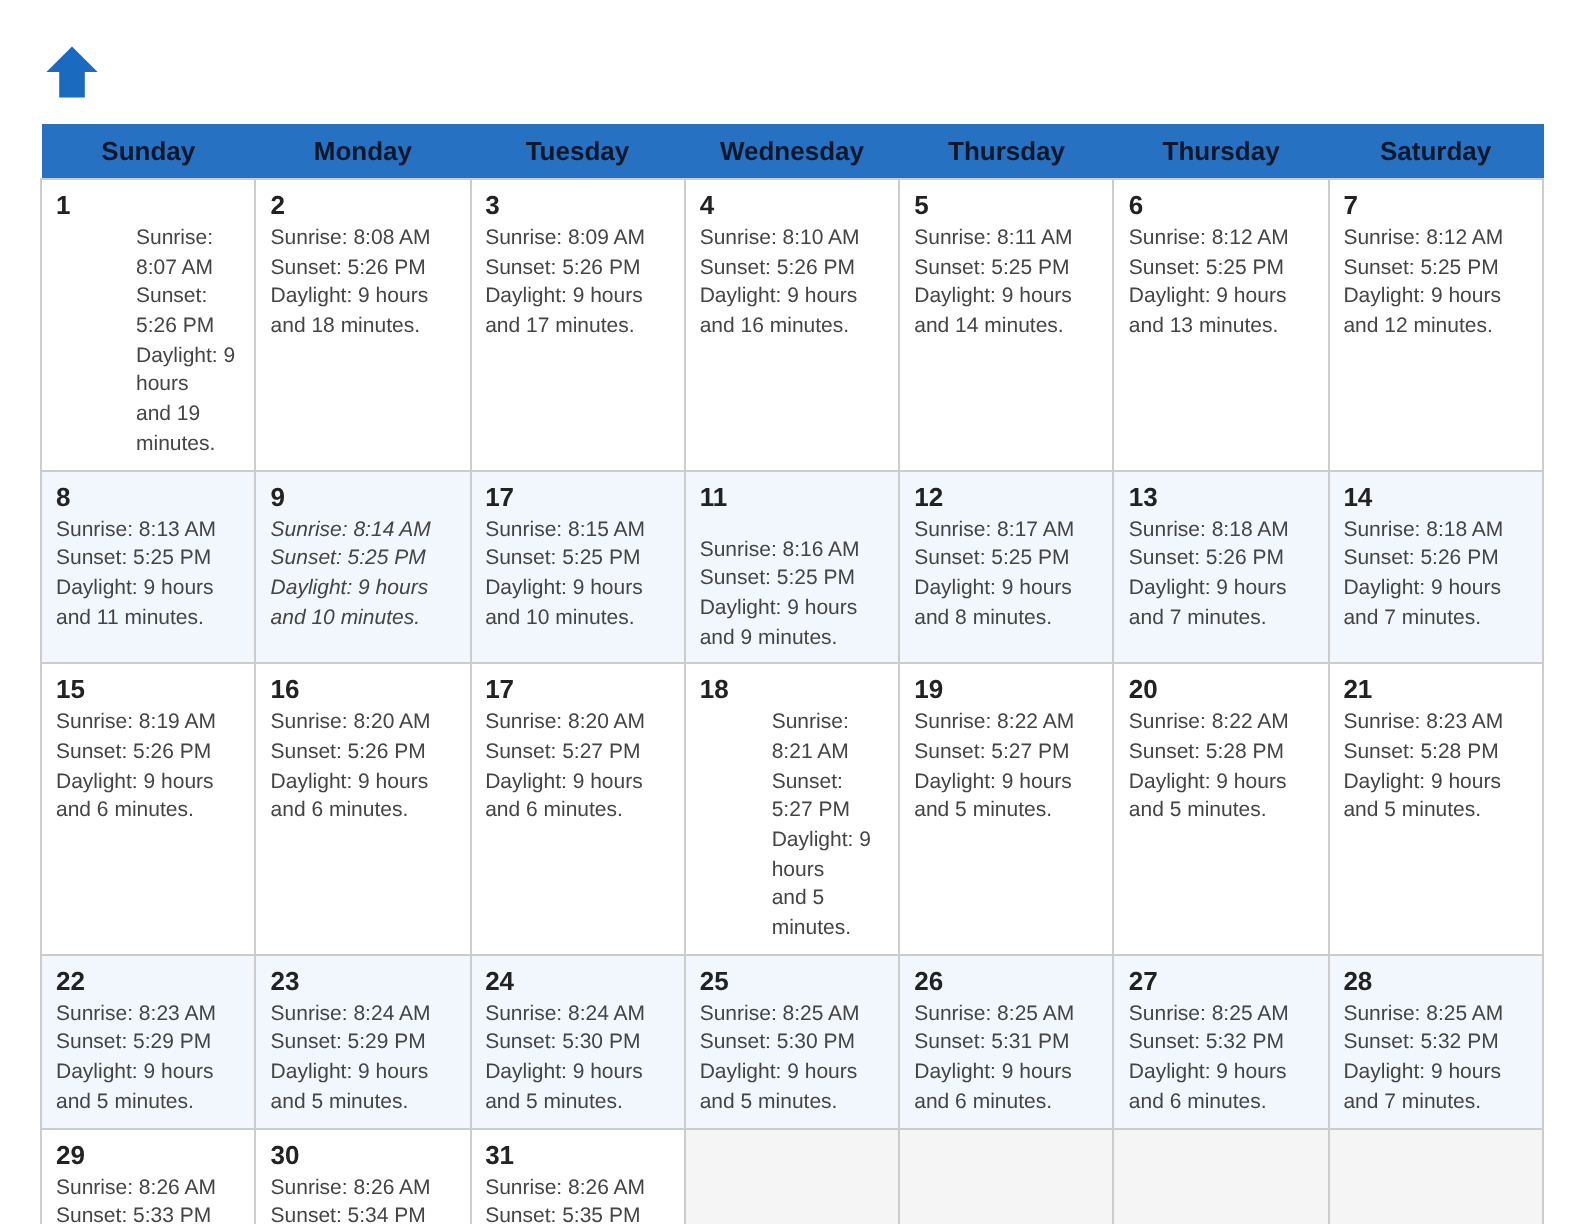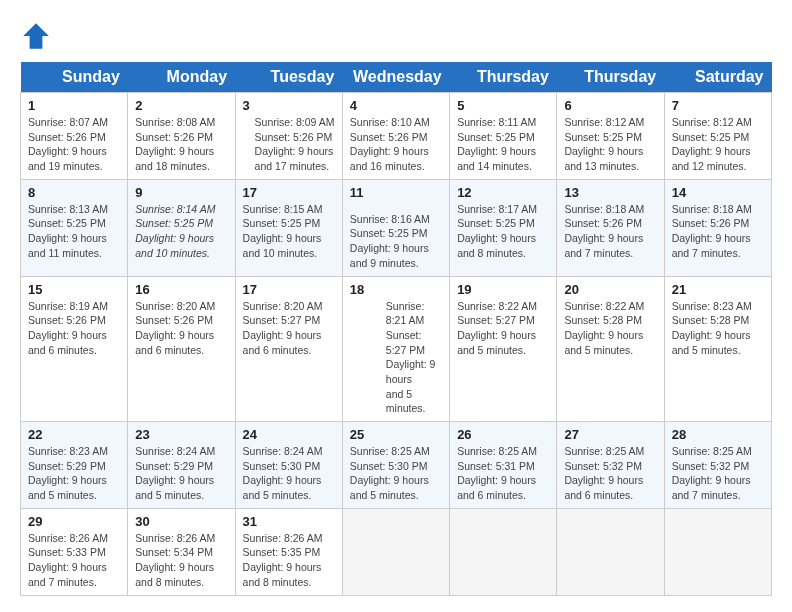--- a/index.html
+++ b/index.html
@@ -46,24 +46,24 @@
       font-size: 16px;
       color: #555;
     }
     table {
       width: 100%;
       border-collapse: collapse;
       font-size: 11px;
     }
     thead tr th {
       background-color: #2671c1;
-      color: #ffffff;
-      text-align: right;
+      color: #0f172a;
+      text-align: center;
       padding: 6px 8px;
-      font-size: 16px;
+      font-size: 13px;
       font-weight: bold;
     }
     tbody tr td {
       border: 1px solid #ccc;
       vertical-align: top;
       padding: 5px 7px;
       height: 80px;
       width: 14.28%;
     }
     tbody tr td.empty {
@@ -119,35 +119,35 @@
         <th>Wednesday</th>
         <th>Thursday</th>
         <th>Thursday</th>
         <th>Saturday</th>
       </tr>
   </thead>
   <tbody>
   <tr>
         <td>
           <span class="day-num">1</span>
-          <div class="day-info" style="white-space: pre-line;">Sunrise: 8:07 AM
+          <div class="day-info" style="white-space: pre-line; margin-left: 40px;">Sunrise: 8:07 AM
 Sunset: 5:26 PM
 Daylight: 9 hours
 and 19 minutes.</div>
         </td>
         <td>
           <span class="day-num">2</span>
           <div class="day-info" style="white-space: pre-line;">Sunrise: 8:08 AM
 Sunset: 5:26 PM
 Daylight: 9 hours
 and 18 minutes.</div>
         </td>
         <td>
           <span class="day-num">3</span>
-          <div class="day-info" style="white-space: pre-line; margin-left: 12px;">Sunrise: 8:09 AM
+          <div class="day-info" style="white-space: pre-line;">Sunrise: 8:09 AM
 Sunset: 5:26 PM
 Daylight: 9 hours
 and 17 minutes.</div>
         </td>
         <td>
           <span class="day-num">4</span>
           <div class="day-info" style="white-space: pre-line;">Sunrise: 8:10 AM
 Sunset: 5:26 PM
 Daylight: 9 hours
 and 16 minutes.</div>

